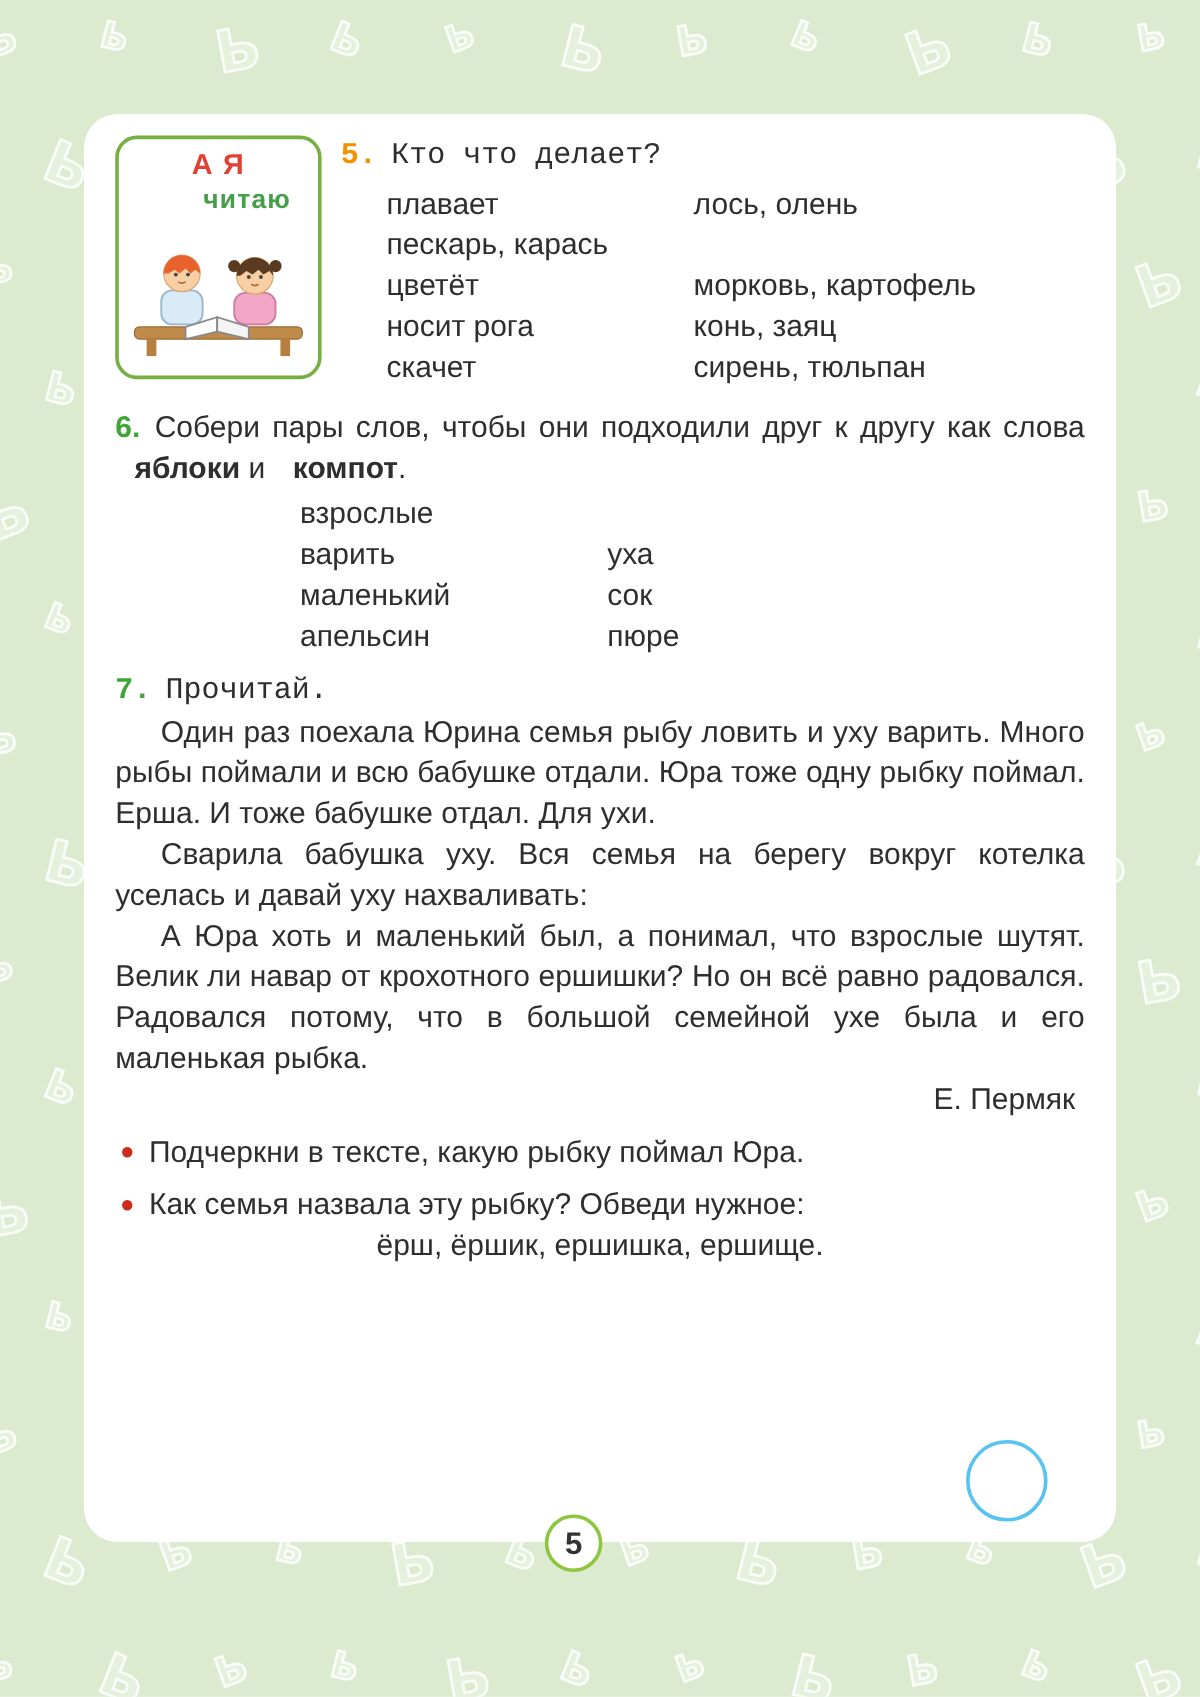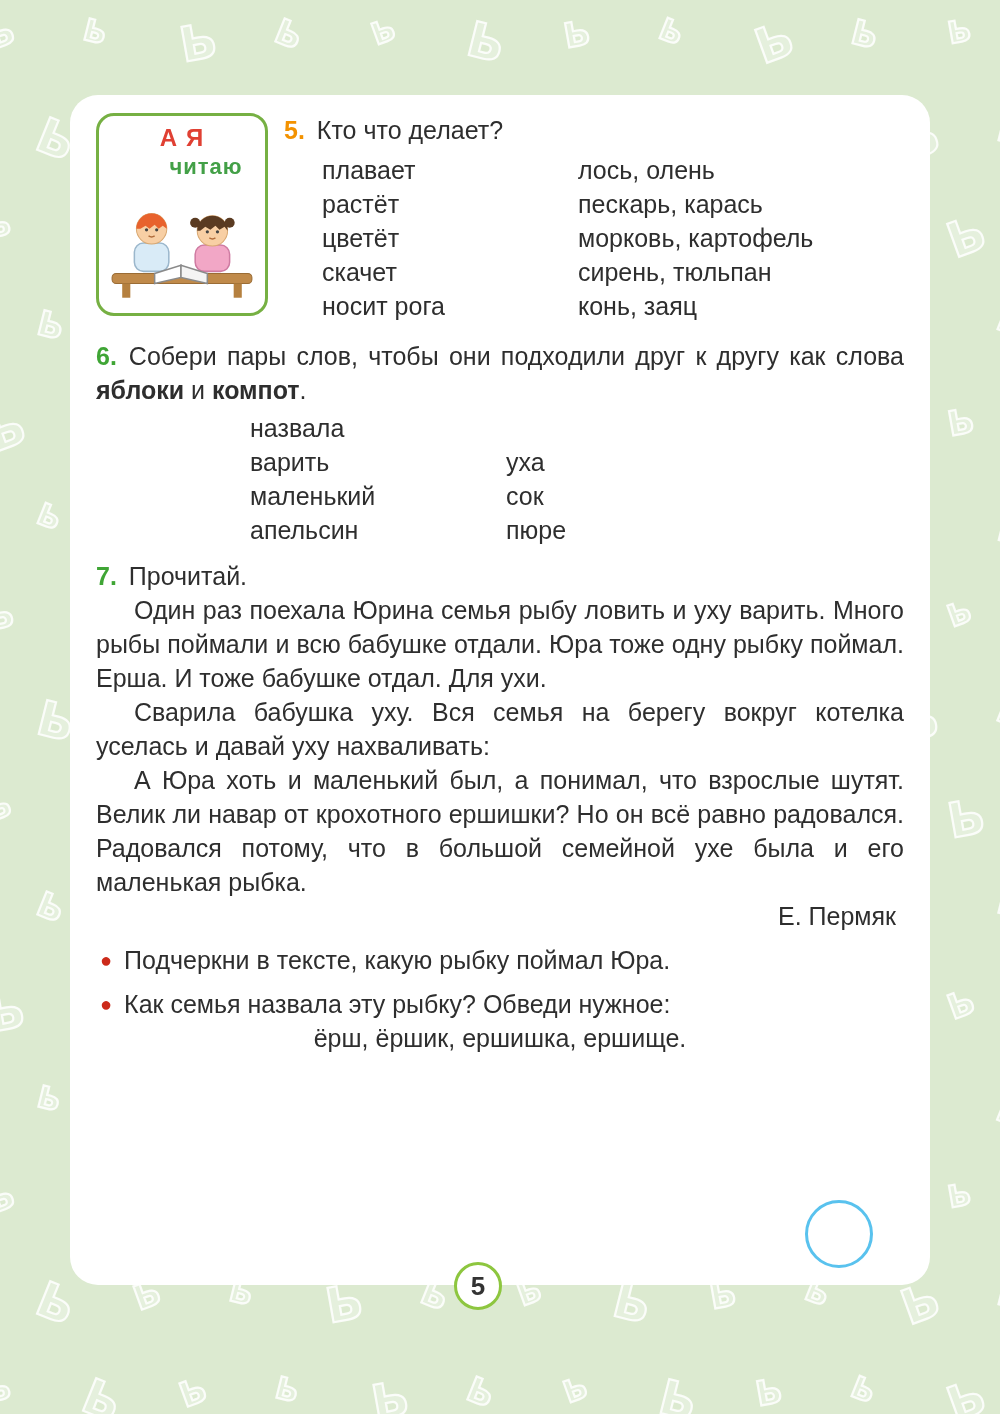--- a/index.html
+++ b/index.html
@@ -30,33 +30,33 @@
     border:3px solid #76b043; border-radius:18px;
     box-sizing:border-box; padding:8px 4px 4px 4px; text-align:center;
     background:#fff;
   }
   .badge-title{font-size:24px; font-weight:bold; line-height:28px; letter-spacing:1px;}
   .badge-a,.badge-ya{color:#e04033;}
   .badge-word{color:#43a047; font-size:22px;margin-left:48px;}
   .badge-art{width:152px; height:116px; margin-top:4px;}
 
   .ex5{margin-left:16px;}
-  .ex-header{white-space:nowrap;}
+  .ex-header{white-space:nowrap;font-family:Liberation Mono, monospace;}
   .num{font-weight:bold; margin-right:12px;}
   .orange{color:#f39200;}
   .green{color:#3fa535;}
   .pairs{margin-top:6px;}
   .pairs5{margin-left:38px;}
   .pair-row{display:flex;}
   .pair-left{width:256px; flex-shrink:0;}
   .pairs6{margin-left:154px; margin-top:4px; margin-bottom:6px;}
 
   .ex6{margin-top:16px;}
   .ex6-text{text-align:justify;}
-  .ex6-text b, .story-title{font-weight:bold;}
+  .ex6-text b, .story-title{font-weight:bold;margin-left:16px;}
 
   .ex7{margin-top:12px;}
   .story-title{text-align:center; font-size:26px; margin:10px 0 4px 0;}
   .para{text-align:justify; text-indent:38px; margin:0;}
   .author{text-align:right; margin:0 8px 6px 0;}
   .task{text-align:justify; margin:10px 0 0 0;}
   .bullet{color:#cc2a1a; font-size:20px; margin:0 12px 0 4px; vertical-align:2px;}
   .options{text-align:center; margin-top:0;}
 
   .page-circle{
@@ -277,44 +277,43 @@
       </div>
 
       <div class="ex5">
         <div class="ex-header"><span class="num orange">5.</span><span>Кто что делает?</span></div>
         <div class="pairs pairs5">
           <div class="pair-row">
               <span class="pair-left">плавает</span>
               <span class="pair-right">лось, олень</span>
             </div>
           <div class="pair-row">
-              <span class="pair-left">растёт</span>
               <span class="pair-right">пескарь, карась</span>
             </div>
           <div class="pair-row">
               <span class="pair-left">цветёт</span>
               <span class="pair-right">морковь, картофель</span>
             </div>
           <div class="pair-row">
+              <span class="pair-left">носит рога</span>
+              <span class="pair-right">конь, заяц</span>
+            </div>
+          <div class="pair-row">
               <span class="pair-left">скачет</span>
               <span class="pair-right">сирень, тюльпан</span>
-            </div>
-          <div class="pair-row">
-              <span class="pair-left">носит рога</span>
-              <span class="pair-right">конь, заяц</span>
             </div>
         </div>
       </div>
     </div>
 
     <div class="ex6">
       <div class="ex6-text"><span class="num green">6.</span><span>Собери пары слов, чтобы они подходили друг к другу как слова </span><b>яблоки</b><span> и </span><b>компот</b><span>.</span></div>
       <div class="pairs pairs6">
         <div class="pair-row">
-            <span class="pair-right">назвала</span>
+            <span class="pair-right">взрослые</span>
           </div>
         <div class="pair-row">
             <span class="pair-left">варить</span>
             <span class="pair-right">уха</span>
           </div>
         <div class="pair-row">
             <span class="pair-left">маленький</span>
             <span class="pair-right">сок</span>
           </div>
         <div class="pair-row">

